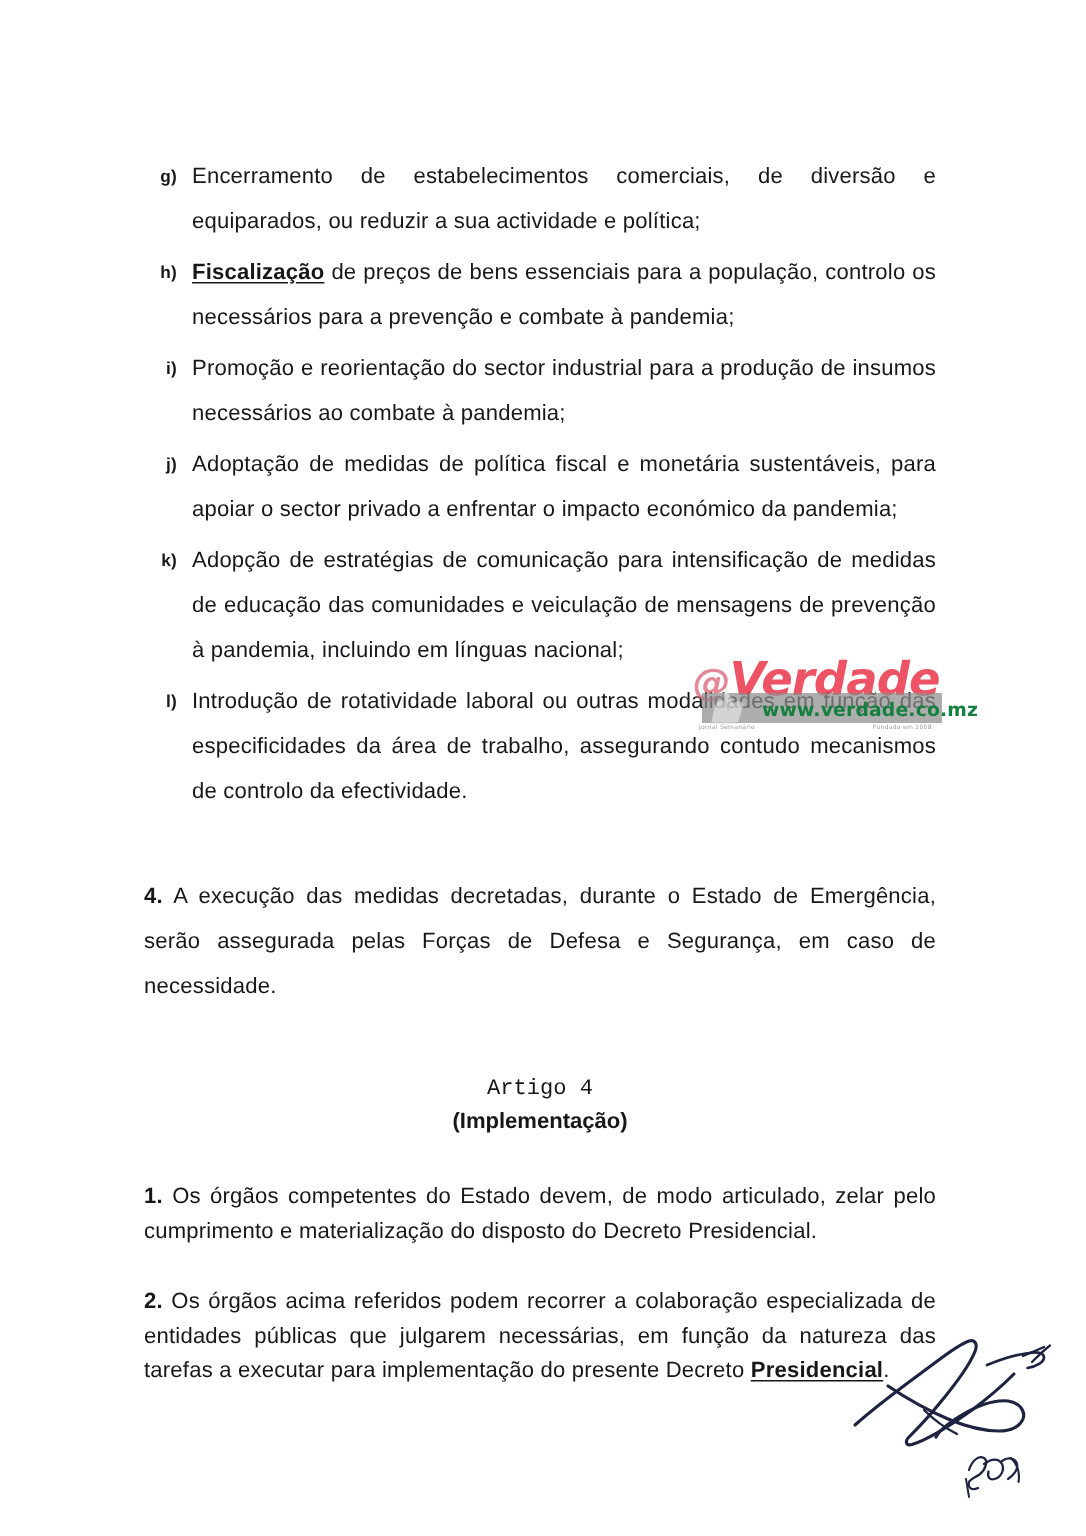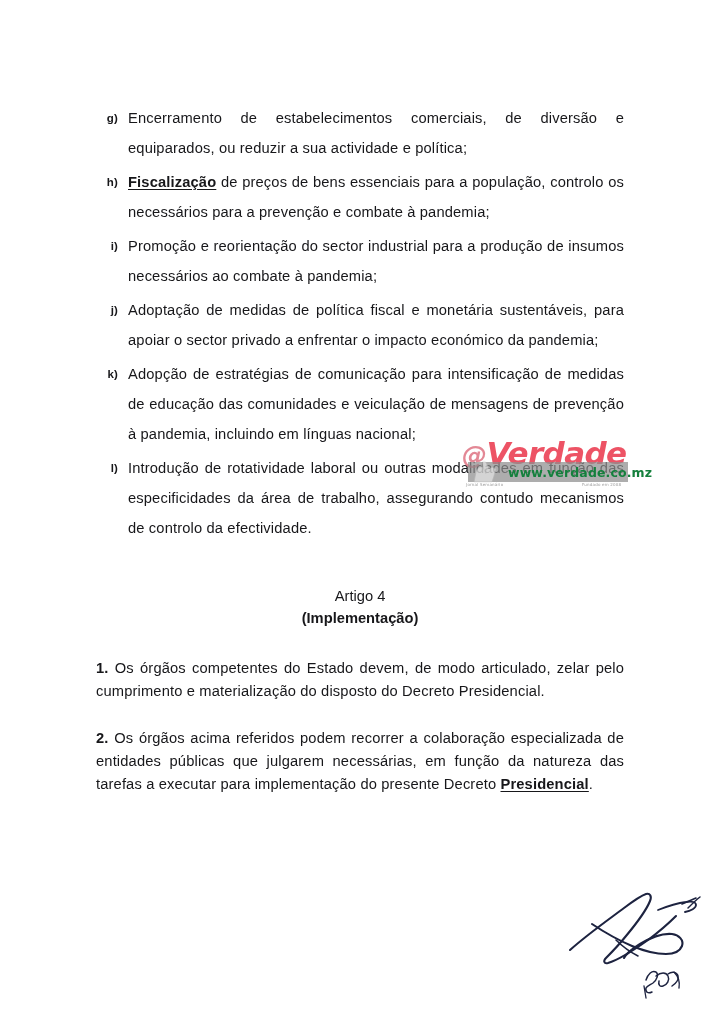--- a/index.html
+++ b/index.html
@@ -78,20 +78,21 @@
   
   .article-heading {
     margin-top: 42px;
     text-align: center;
     font-size: 14.7px;
     line-height: 22px;
   }
   .article-heading .art-line {
     display: block;
     font-weight: 400;
+    font-family: Liberation Mono, monospace;
   }
   .article-heading .art-sub {
     display: block;
     font-weight: 700;
   }
 
   
   .para-tight {
     font-size: 14.7px;
     line-height: 23px;
@@ -228,20 +229,21 @@
       </li>
 
       <li class="list-item">
         <span class="marker">l)</span>
         <span class="body">Introdução de rotatividade laboral ou outras modalidades em função das especificidades da área de trabalho, assegurando contudo mecanismos de controlo da efectividade.</span>
       </li>
 
     </ul>
 
 
+    <p class="para para-4"><span class="num">4.</span><span> A execução das medidas decretadas, durante o Estado de Emergência, serão assegurada pelas Forças de Defesa e Segurança, em caso de necessidade.</span></p>
 
     <div class="article-heading">
       <span class="art-line">Artigo 4</span>
       <span class="art-sub">(Implementação)</span>
     </div>
 
     <p class="para-tight block-1"><span class="num">1.</span><span> Os órgãos competentes do Estado devem, de modo articulado, zelar pelo cumprimento e materialização do disposto do Decreto Presidencial.</span></p>
 
     <p class="para-tight block-2"><span class="num">2.</span><span> Os órgãos acima referidos podem recorrer a colaboração especializada de entidades públicas que julgarem necessárias, em função da natureza das tarefas a executar para implementação do presente Decreto </span><span class="bold-underline">Presidencial</span><span>.</span></p>
 

